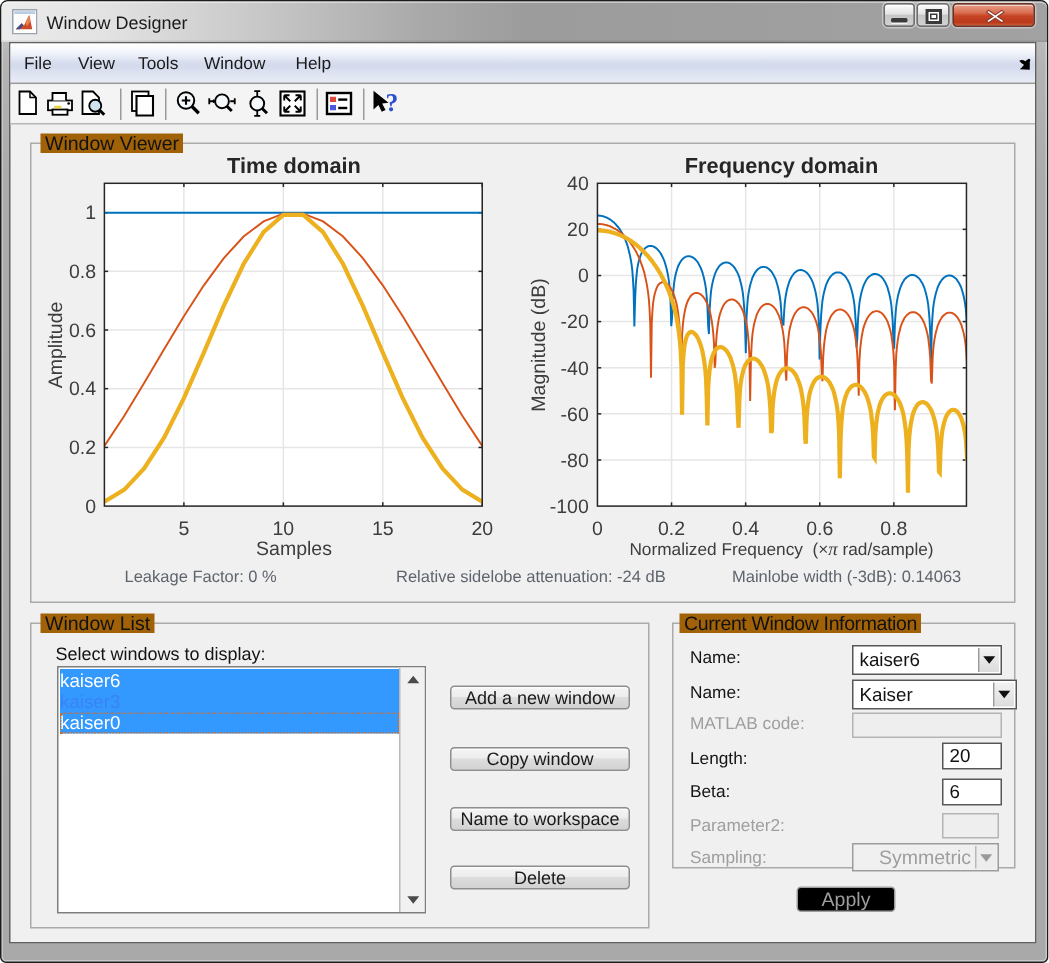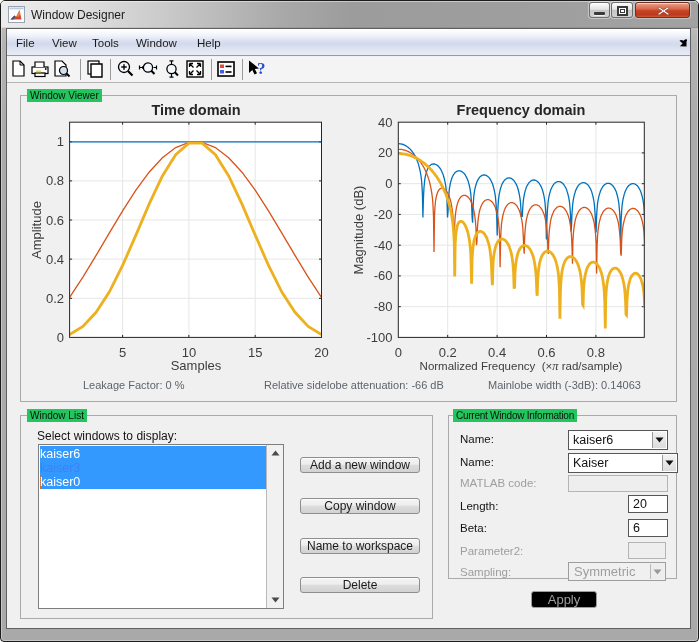--- a/index.html
+++ b/index.html
@@ -8,21 +8,21 @@
  background:linear-gradient(180deg,#c6c6c6 0px,#b3b3b3 44px,#ababab 120px,#a9a9a9 100%);
  box-shadow:inset 0 0 0 1px rgba(255,255,255,.35)}
 .titlebar{position:absolute;left:1px;top:1px;right:1px;height:27px;border-radius:4px 4px 0 0;
  background:linear-gradient(90deg,#ececec 0px,#e2e2e2 70px,#cbcbcb 160px,#a9a9a9 280px,#9c9c9c 350px,#9e9e9e 500px,#a2a2a2 100%);
  box-shadow:inset 0 1px 0 rgba(255,255,255,.45), inset 0 -1px 0 rgba(0,0,0,.08)}
 .client{position:absolute;left:6px;top:28px;width:685px;height:601px;background:#f0f0f0;border:1px solid #606060}
 .menubar{position:absolute;left:7px;top:29px;width:683px;height:27px;background:linear-gradient(180deg,#ffffff 2%,#f0f3fa 25%,#d8deef 48%,#d3daec 58%,#dfe4f2 78%,#e8ecf6 100%);border-bottom:1px solid #9a9a9a}
 .menu{position:absolute;top:8px;font-size:11.5px;color:#1a1a1a}
 .toolbar{position:absolute;left:7px;top:57px;width:683px;height:26px;background:#f4f4f4;border-bottom:1px solid #b5b5b5}
 .grp{position:absolute;border:1px solid #aaa;}
-.grplab{position:absolute;top:-7px;background:#22c55e;font-size:10px;color:#111;padding:0 3px;line-height:13px;white-space:nowrap}
+.grplab{position:absolute;top:-7px;background:#a16207;font-size:13px;color:#111;padding:0 3px;line-height:13px;white-space:nowrap}
 .btn{position:absolute;border:1px solid #8e8e8e;border-radius:3px;background:linear-gradient(180deg,#f4f4f4 0%,#ededed 45%,#dddddd 50%,#d2d2d2 100%);font-size:12px;color:#1a1a1a;text-align:center;box-shadow:inset 0 1px 0 #fcfcfc}
 .fld{position:absolute;background:#fff;border:1px solid #565656;font-size:12.5px;color:#111;padding-left:4px}
 .dfld{position:absolute;background:#eeeeee;border:1px solid #b4b4b4}
 .lab{position:absolute;font-size:11.5px;color:#141414;white-space:nowrap}
 .dlab{position:absolute;font-size:11.5px;color:#9e9e9e;white-space:nowrap}
 .stat{position:absolute;font-size:11px;color:#5e646c;white-space:nowrap}
 .combo-arrow{position:absolute;right:1px;top:1px;bottom:1px;width:14px;background:linear-gradient(180deg,#f2f2f2,#dcdcdc);border-left:1px solid #9a9a9a;display:flex;align-items:center;justify-content:center}
 </style></head><body>
 <div class="win"></div>
 <div class="titlebar"></div>
@@ -255,21 +255,21 @@
 <text x="392.5" y="157.4" text-anchor="end" style="font-family:'Liberation Sans',sans-serif;font-size:13px;fill:#3d3d3d">20</text>
 <text x="392.5" y="126.7" text-anchor="end" style="font-family:'Liberation Sans',sans-serif;font-size:13px;fill:#3d3d3d">40</text>
 <text x="196" y="115" text-anchor="middle" style="font-family:'Liberation Sans',sans-serif;font-size:14.5px;font-weight:bold;fill:#262626">Time domain</text>
 <text x="521" y="115" text-anchor="middle" style="font-family:'Liberation Sans',sans-serif;font-size:14.5px;font-weight:bold;fill:#262626">Frequency domain</text>
 <text x="196" y="370" text-anchor="middle" style="font-family:'Liberation Sans',sans-serif;font-size:13px;fill:#3d3d3d">Samples</text>
 <text x="521" y="370" text-anchor="middle" style="font-family:'Liberation Sans',sans-serif;font-size:11.5px;fill:#3d3d3d">Normalized Frequency&nbsp;&nbsp;(×<tspan style="font-family:'Liberation Serif',serif;font-style:italic;font-size:12.5px">π</tspan> rad/sample)</text>
 <text x="41" y="230" text-anchor="middle" transform="rotate(-90 41 230)" style="font-family:'Liberation Sans',sans-serif;font-size:13px;fill:#3d3d3d">Amplitude</text>
 <text x="363" y="230" text-anchor="middle" transform="rotate(-90 363 230)" style="font-family:'Liberation Sans',sans-serif;font-size:13px;fill:#3d3d3d">Magnitude (dB)</text>
 </svg>
 <span class="stat" style="left:83px;top:379px;z-index:6">Leakage Factor: 0 %</span>
-<span class="stat" style="left:264px;top:379px;z-index:6">Relative sidelobe attenuation: -66 dB</span>
+<span class="stat" style="left:264px;top:379px;z-index:6">Relative sidelobe attenuation: -24 dB</span>
 <span class="stat" style="left:488px;top:379px;z-index:6">Mainlobe width (-3dB): 0.14063</span>
 
 <span class="lab" style="left:37px;top:429px;font-size:12px;z-index:6">Select windows to display:</span>
 <div class="abs" style="left:38px;top:444px;width:246px;height:165px;background:#fff;border:1px solid #7e7e7e;z-index:6">
   <div class="abs" style="left:1px;top:1px;width:227px;height:43.2px;background:#3399ff"></div>
   <span class="abs" style="left:1px;top:1.5px;font-size:12.5px;color:#fff">kaiser6</span>
   <span class="abs" style="left:1px;top:15.9px;font-size:12.5px;color:#3b82f6">kaiser3</span>
   <span class="abs" style="left:1px;top:30.3px;font-size:12.5px;color:#fff">kaiser0</span>
   <div class="abs" style="left:1px;top:29.8px;width:226px;height:14.4px;border:1px dotted #c87137"></div>
   <div class="abs" style="right:0;top:0;width:17px;height:163px;background:#f1f1f1;border-left:1px solid #b9b9b9">
@@ -302,18 +302,18 @@
     </div></div>
 <span class="dlab" style="left:460px;top:477px;z-index:6">MATLAB code:</span>
 <div class="dfld" style="left:568px;top:474.5px;width:100px;height:17px;z-index:6"></div>
 <span class="lab" style="left:460px;top:500px;z-index:6">Length:</span>
 <div class="fld" style="left:628px;top:495px;width:40px;height:18px;line-height:16px;z-index:6">20</div>
 <span class="lab" style="left:460px;top:522px;z-index:6">Beta:</span>
 <div class="fld" style="left:628px;top:519px;width:40px;height:18px;line-height:16px;z-index:6">6</div>
 <span class="dlab" style="left:460px;top:545px;z-index:6">Parameter2:</span>
 <div class="dfld" style="left:628px;top:542px;width:38px;height:17px;z-index:6"></div>
 <span class="dlab" style="left:460px;top:566px;z-index:6">Sampling:</span>
-<div class="dfld" style="left:568px;top:562px;width:98px;height:19px;z-index:6;background:#f0f0f0;border:1px solid #9d9d9d;font-size:13px;color:#9e9e9e;padding-left:5px;line-height:17px">Symmetric
+<div class="dfld" style="left:568px;top:562px;width:98px;height:19px;z-index:6;background:#f0f0f0;border:1px solid #9d9d9d;font-size:13px;color:#9e9e9e;padding-left:17px;line-height:17px">Symmetric
   <div class="combo-arrow" style="background:#ededed;border-left:1px solid #b9b9b9">
       <svg width="9" height="6" viewBox="0 0 9 6">
         <path d="M0.5 0.5 L8.5 0.5 L4.5 5.5 Z" fill="#9a9a9a"></path>
       </svg>
     </div></div>
 <div class="btn" style="left:531px;top:591px;width:66px;height:17px;line-height:16px;font-size:13px;color:#9e9e9e;border-color:#9d9d9d;background:#000000;box-shadow:none;z-index:6">Apply</div>
 </body></html>

